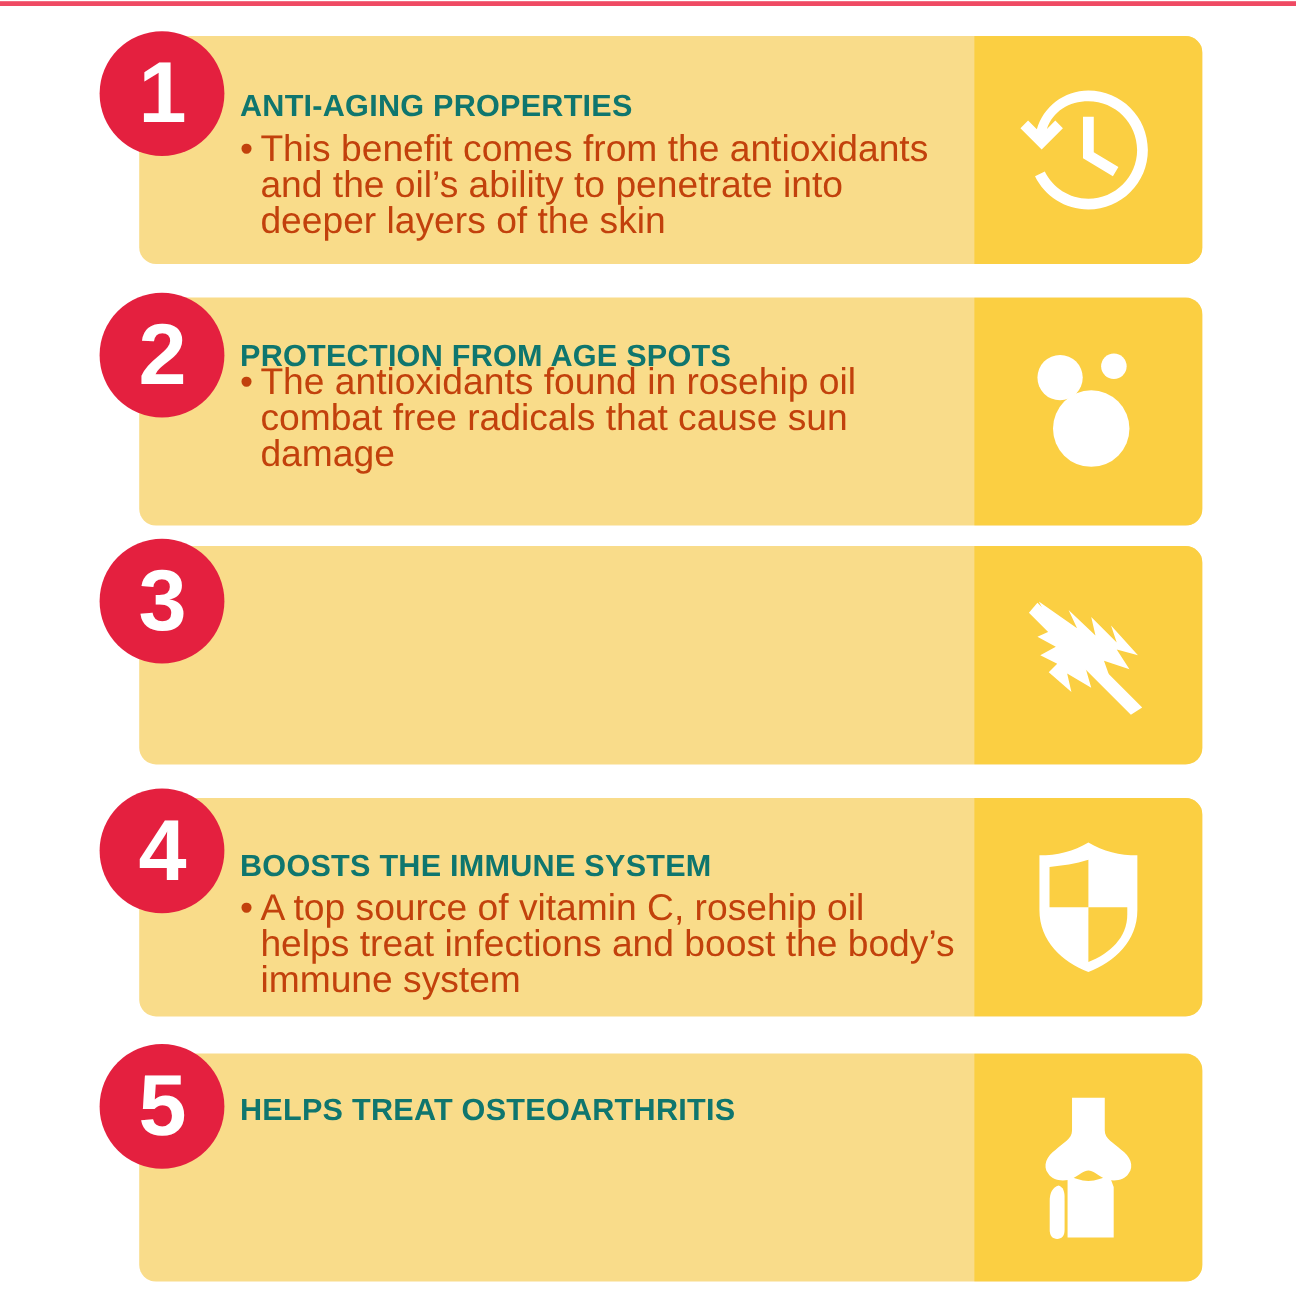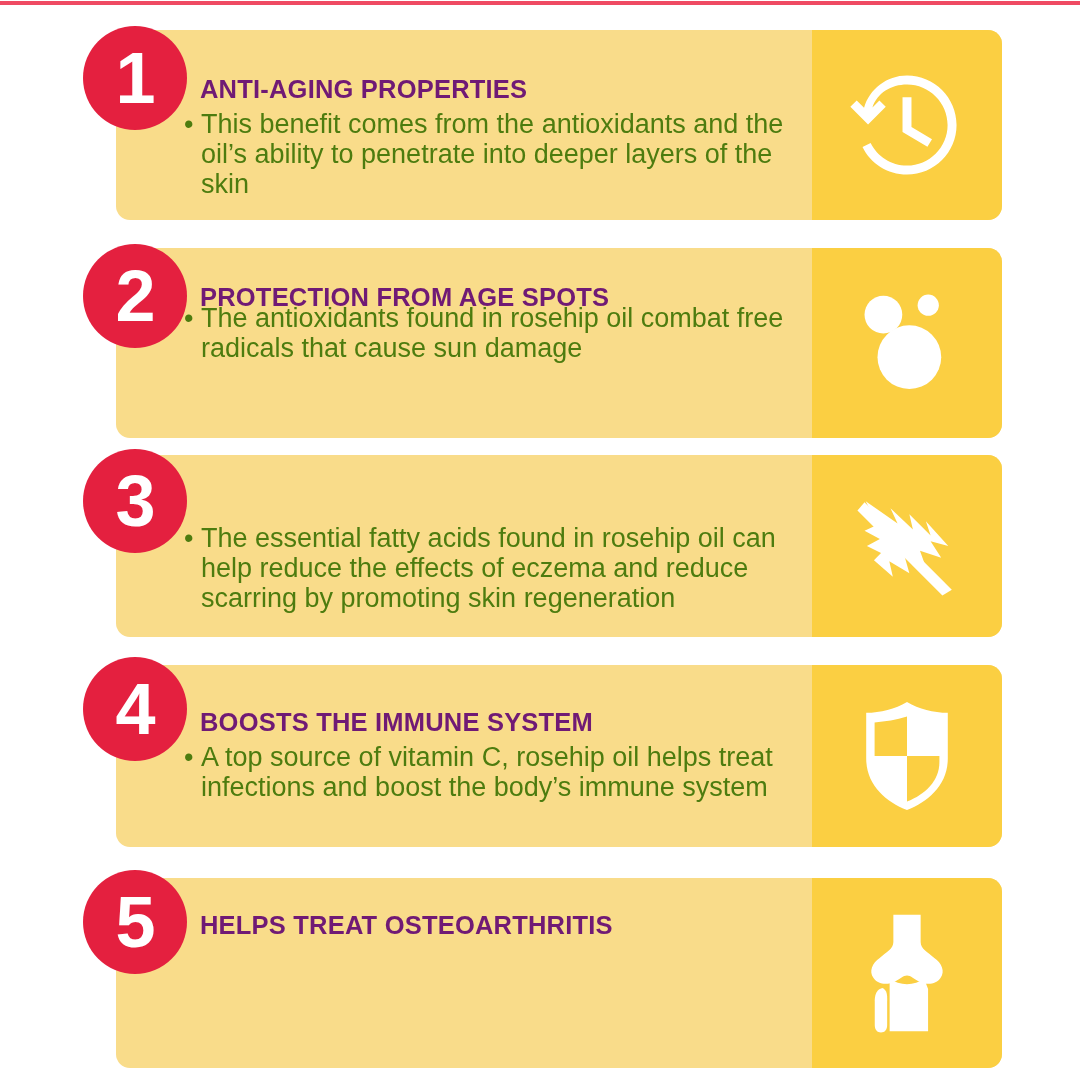--- a/index.html
+++ b/index.html
@@ -75,32 +75,32 @@
     font-size: 72px;
     font-weight: bold;
     line-height: 104px;
     text-align: center;
     z-index: 5;
     letter-spacing: -1px;
   }
   .heading {
     position: absolute;
     left: 84px;
-    color: #701a75;
+    color: #0f766e;
     font-size: 25.5px;
     font-weight: bold;
     letter-spacing: 0.2px;
     white-space: nowrap;
   }
   .bullets {
     position: absolute;
-    left: 68px;
+    left: 84px;
     right: 14px;
-    color: #4d7c0f;
-    font-size: 27px;
+    color: #c2410c;
+    font-size: 31px;
     line-height: 30px;
   }
   .bullet {
     position: relative;
     padding-left: 17px;
     margin-bottom: 1px;
   }
   .bullet::before {
     content: "\2022";
     position: absolute;
@@ -176,23 +176,20 @@
           </svg>
         </span>
       </div>
     </div>
     <div class="badge">2</div>
   </div>
 
   <div class="row" id="row-3">
     <div class="card">
       <div class="card-body">
-        <div class="bullets">
-          <div class="bullet">The essential fatty acids found in rosehip oil can help reduce the effects of eczema and reduce scarring by promoting skin regeneration</div>
-        </div>
       </div>
       <div class="icon-panel">
         <span>
           <svg width="118" height="118" viewBox="0 0 100 100" aria-hidden="true">
             <path fill="#ffffff" d="M15 12 42 31 36 18 55 36 52 23 70 41 66 29 85 50 70 46 79 60 61 54 66 68 48 59 52 73 35 63 38 76 22 62 28 56 16 50 27 44 14 37 25 32z"></path>
             <path fill="#ffffff" d="M14 13 88 87 80 92 8 20z"></path>
           </svg>
         </span>
       </div>
     </div>

